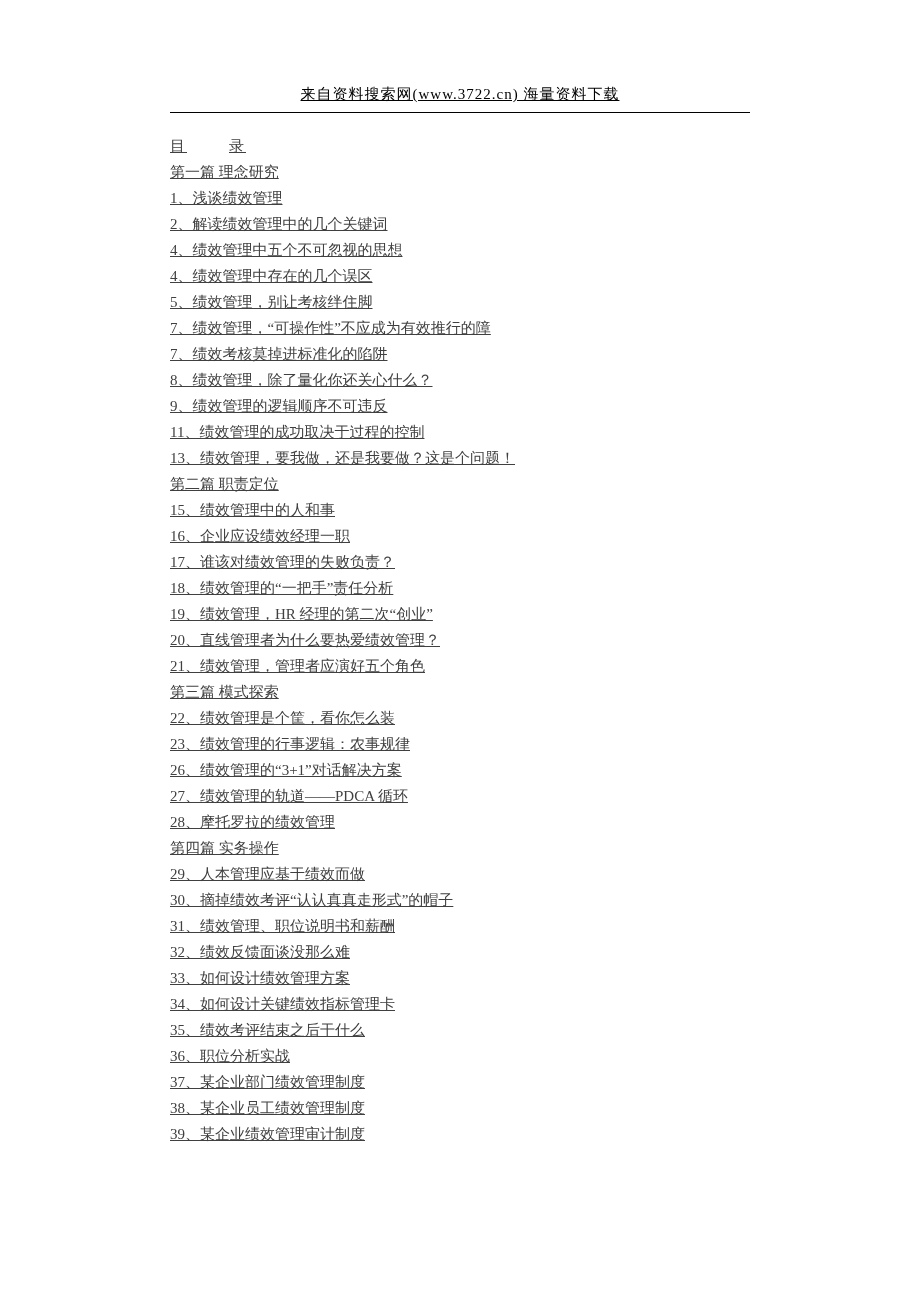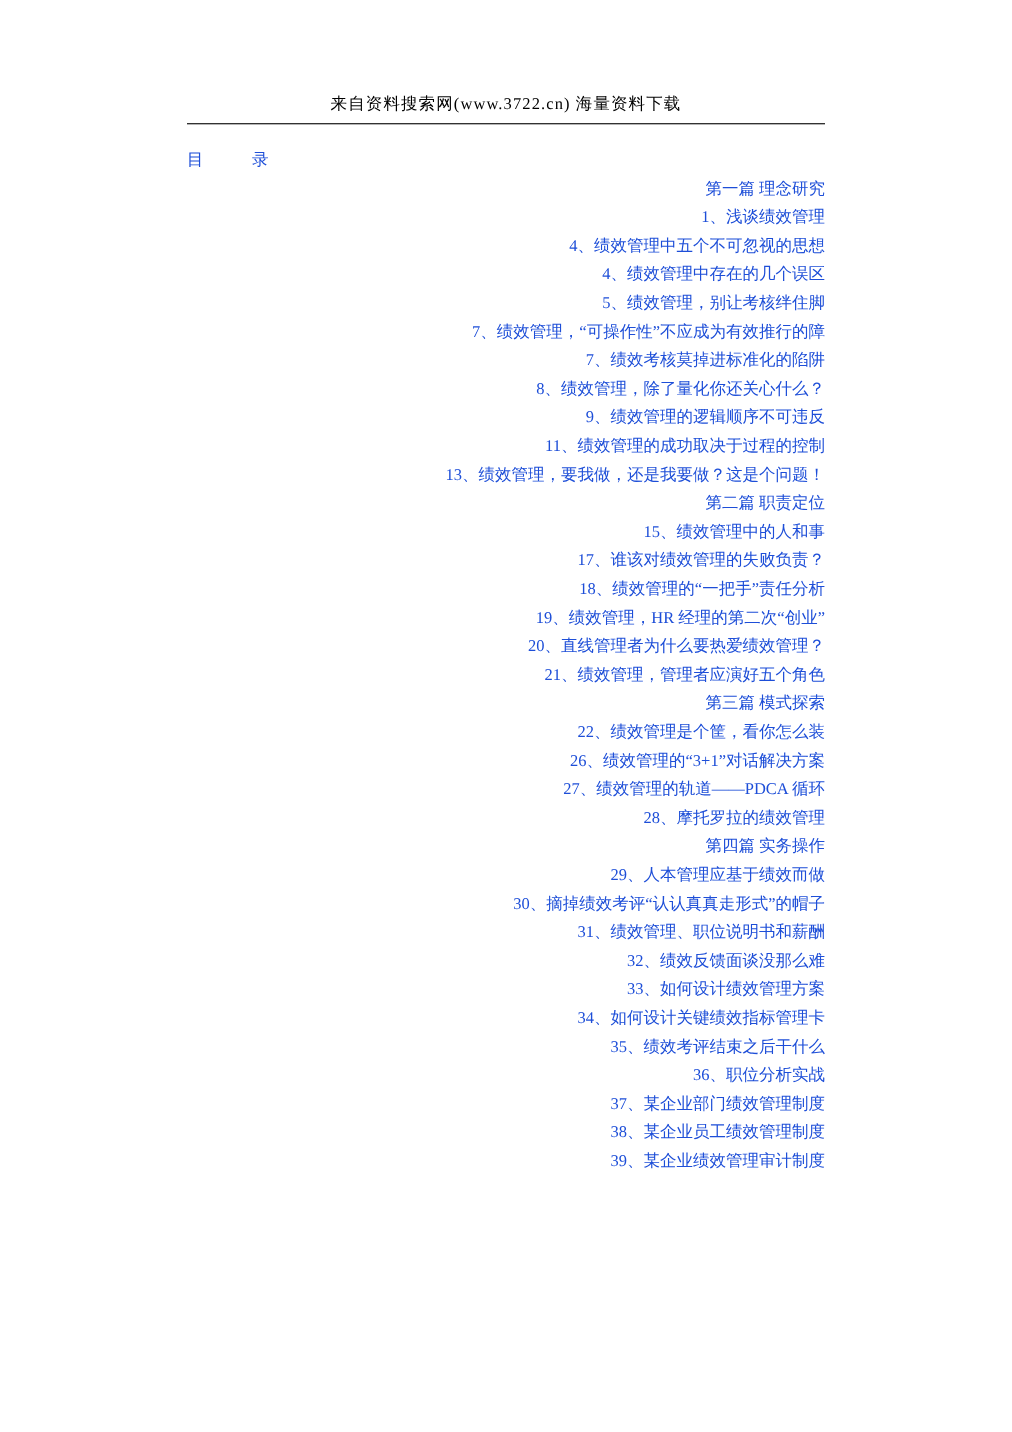--- a/index.html
+++ b/index.html
@@ -16,76 +16,80 @@
     }
     .page {
       padding: 85px 120px 60px 120px;
     }
     .header {
       text-align: center;
       font-size: 15px;
       color: #000000;
       margin-bottom: 8px;
       letter-spacing: 1px;
+      text-decoration: underline;
     }
     .header-line {
       border: none;
       border-top: 1.5px solid #000000;
       margin: 0 50px 20px 50px;
     }
     .content {
       padding-left: 50px;
       padding-right: 50px;
       font-size: 15px;
-      color: #1d4ed8;
+      color: #404040;
       line-height: 26px;
+      text-decoration: underline;
     }
     .toc-title {
       letter-spacing: 2px;
     }
     .toc-title .spacer {
       display: inline-block;
       width: 42px;
     }
     .toc-line {
       white-space: nowrap;
-      text-align: right;
     }
   </style>
 </head>
 <body>
 
 <div class="page">
   <div class="header">来自资料搜索网(www.3722.cn) 海量资料下载</div>
   <hr class="header-line">
   <div class="content">
     <div class="toc-title">
       <span>目</span><span class="spacer"></span><span>录</span>
     </div>
     <div id="toc-lines">
         <div class="toc-line">第一篇 理念研究</div>
         <div class="toc-line">1、浅谈绩效管理</div>
+        <div class="toc-line">2、解读绩效管理中的几个关键词</div>
         <div class="toc-line">4、绩效管理中五个不可忽视的思想</div>
         <div class="toc-line">4、绩效管理中存在的几个误区</div>
         <div class="toc-line">5、绩效管理，别让考核绊住脚</div>
         <div class="toc-line">7、绩效管理，“可操作性”不应成为有效推行的障</div>
         <div class="toc-line">7、绩效考核莫掉进标准化的陷阱</div>
         <div class="toc-line">8、绩效管理，除了量化你还关心什么？</div>
         <div class="toc-line">9、绩效管理的逻辑顺序不可违反</div>
         <div class="toc-line">11、绩效管理的成功取决于过程的控制</div>
         <div class="toc-line">13、绩效管理，要我做，还是我要做？这是个问题！</div>
         <div class="toc-line">第二篇 职责定位</div>
         <div class="toc-line">15、绩效管理中的人和事</div>
+        <div class="toc-line">16、企业应设绩效经理一职</div>
         <div class="toc-line">17、谁该对绩效管理的失败负责？</div>
         <div class="toc-line">18、绩效管理的“一把手”责任分析</div>
         <div class="toc-line">19、绩效管理，HR 经理的第二次“创业”</div>
         <div class="toc-line">20、直线管理者为什么要热爱绩效管理？</div>
         <div class="toc-line">21、绩效管理，管理者应演好五个角色</div>
         <div class="toc-line">第三篇 模式探索</div>
         <div class="toc-line">22、绩效管理是个筐，看你怎么装</div>
+        <div class="toc-line">23、绩效管理的行事逻辑：农事规律</div>
         <div class="toc-line">26、绩效管理的“3+1”对话解决方案</div>
         <div class="toc-line">27、绩效管理的轨道——PDCA 循环</div>
         <div class="toc-line">28、摩托罗拉的绩效管理</div>
         <div class="toc-line">第四篇 实务操作</div>
         <div class="toc-line">29、人本管理应基于绩效而做</div>
         <div class="toc-line">30、摘掉绩效考评“认认真真走形式”的帽子</div>
         <div class="toc-line">31、绩效管理、职位说明书和薪酬</div>
         <div class="toc-line">32、绩效反馈面谈没那么难</div>
         <div class="toc-line">33、如何设计绩效管理方案</div>
         <div class="toc-line">34、如何设计关键绩效指标管理卡</div>

